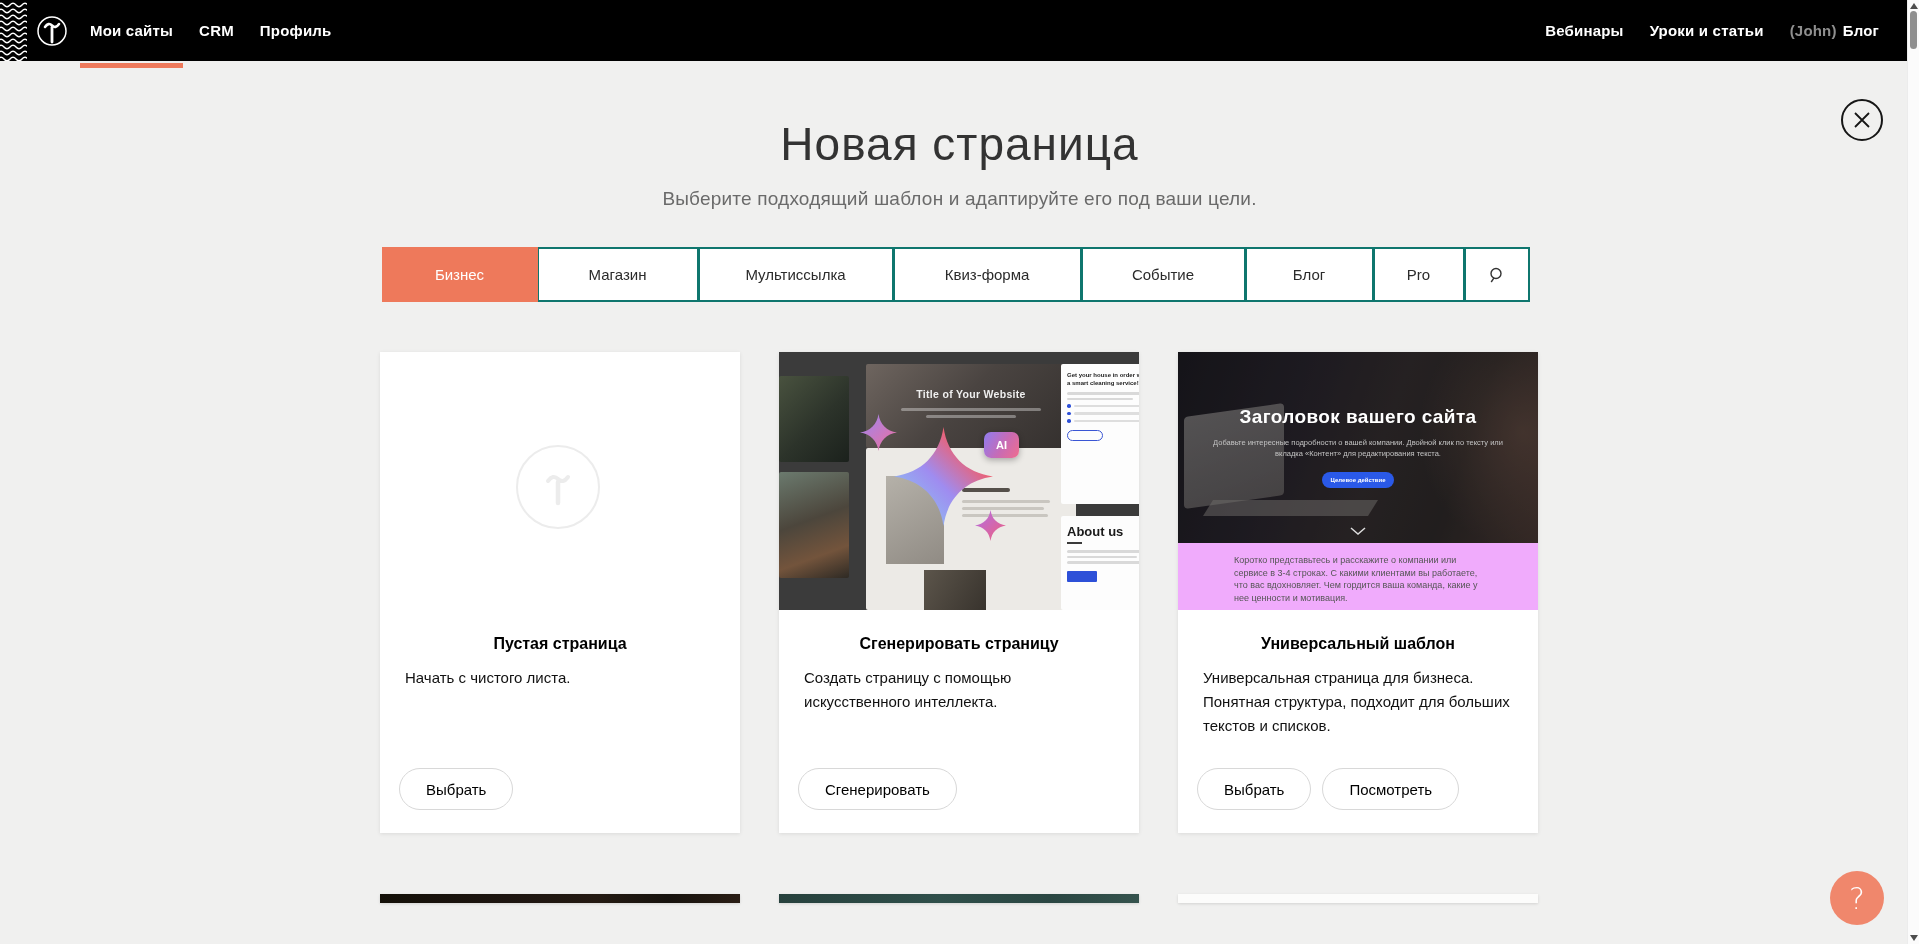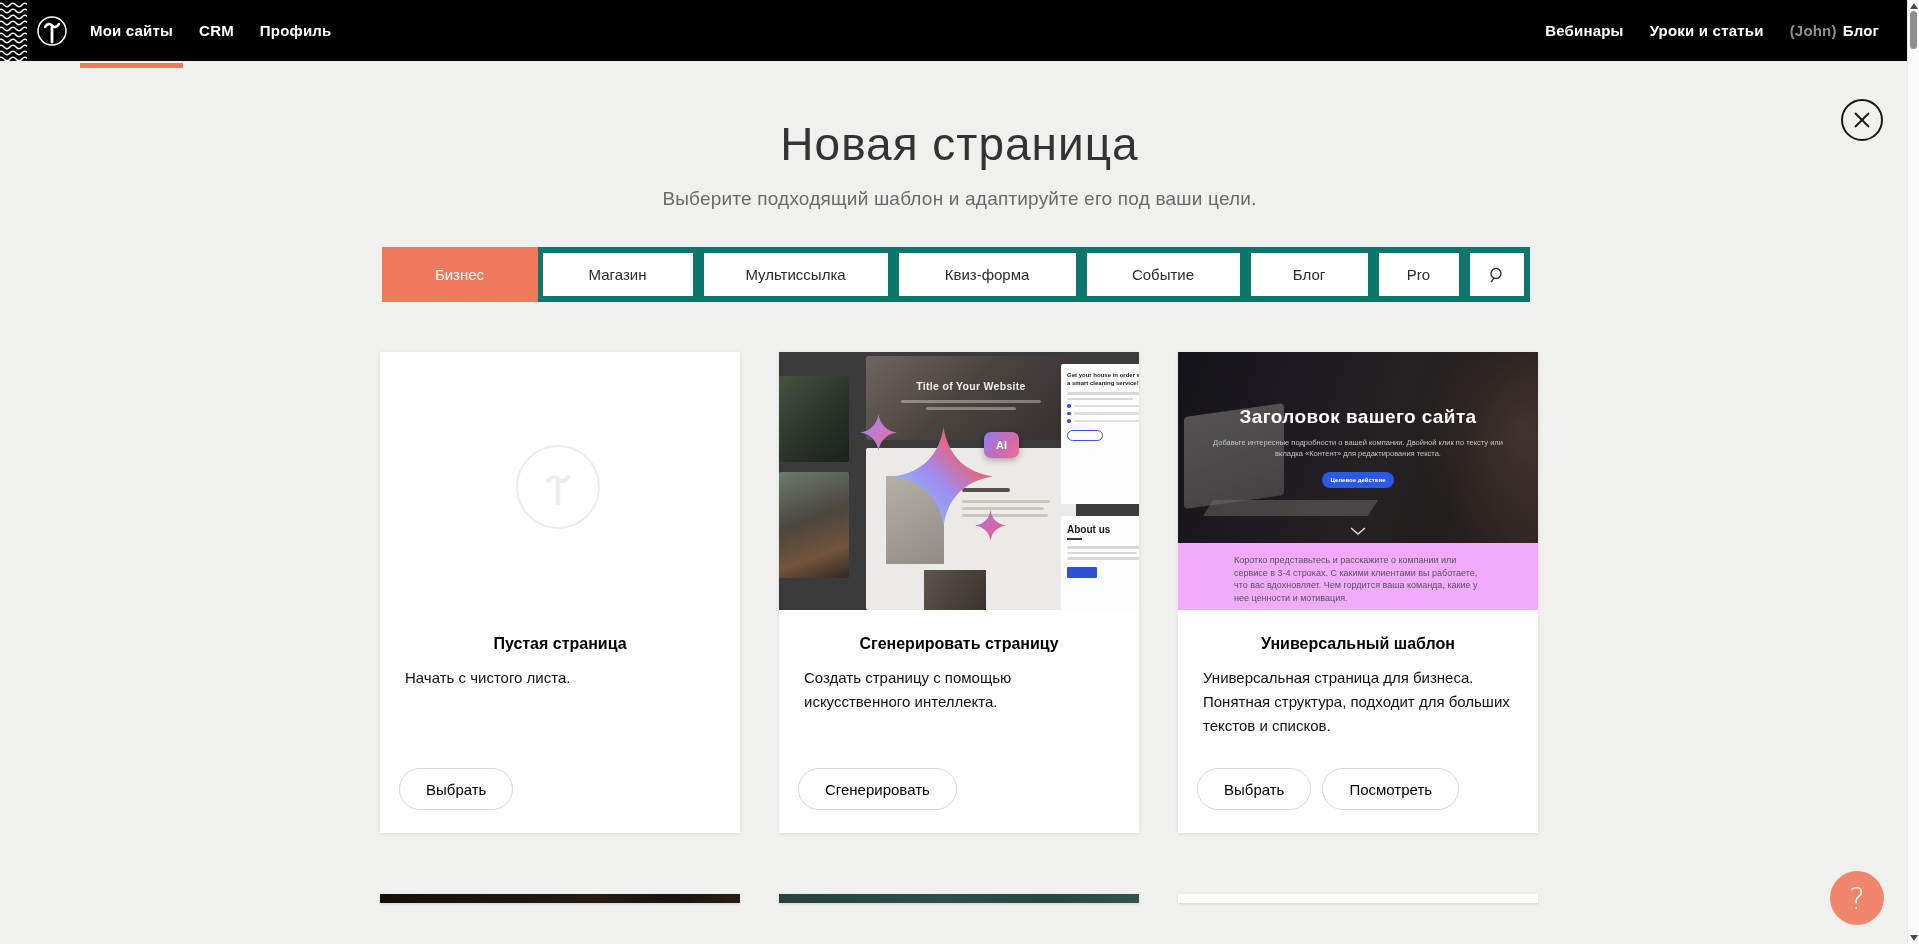--- a/index.html
+++ b/index.html
@@ -63,21 +63,21 @@
   .page-subtitle {
     margin-top:17px; text-align:center;
     font-size:19px; font-weight:300; color:#6a6a6a; letter-spacing:.2px;
   }
 
   
   .tabs {
     width:1156px; margin:37px auto 0; display:flex; height:55px;
   }
   .tab {
-    background:#fff; border:6px solid #0f766e; margin-left:-1px;
+    background:#fff; border:2px solid #0f766e; margin-left:-1px;
     display:flex; align-items:center; justify-content:center;
     font-size:15px; color:#2b2b2b; cursor:pointer;
   }
   .tab:first-child { margin-left:0; }
   .tab.active { background:#ee795b; border-color:#ee795b; color:#fff; z-index:1; }
   .tab:nth-child(1){width:156px}.tab:nth-child(2){width:162px}.tab:nth-child(3){width:196px}
   .tab:nth-child(4){width:189px}.tab:nth-child(5){width:165px}.tab:nth-child(6){width:129px}
   .tab:nth-child(7){width:92px}.tab:nth-child(8){width:66px}
 
   
@@ -106,21 +106,21 @@
     display:flex; align-items:center; justify-content:center;
   }
 
   
   .collage { background:#3b3b3b; }
   .tile { position:absolute; border-radius:2px; overflow:hidden; }
   .t-left-top   { left:0; top:24px;  width:70px;  height:86px;
                   background:linear-gradient(135deg,#49523f 0%,#2c332a 55%,#1b211c 100%); }
   .t-left-bot   { left:0; top:120px; width:70px;  height:106px;
                   background:linear-gradient(160deg,#6b7a6e 0%,#4c463c 45%,#73543c 75%,#2e2a24 100%); }
-  .t-center-top { left:87px; top:4px;  width:210px; height:84px;
+  .t-center-top { left:87px; top:12px;  width:210px; height:84px;
                   background:linear-gradient(135deg,#6e655f 0%,#4a4441 45%,#332f2d 100%); }
   .t-title-of {
     position:absolute; top:24px; width:100%; text-align:center;
     color:#efefef; font-size:10.5px; font-weight:600; letter-spacing:.3px;
   }
   .t-subline { position:absolute; left:35px; right:35px; height:3px; background:rgba(255,255,255,.35); border-radius:2px; }
   .t-center-bot { left:87px; top:96px; width:210px; height:162px; background:#eceae6; }
   .frames-photo { position:absolute; left:20px; top:28px; width:58px; height:88px;
                   background:linear-gradient(150deg,#b5b1a9,#908b84); }
   .people-photo { position:absolute; left:58px; top:122px; width:62px; height:40px;
@@ -128,21 +128,21 @@
   .mini-bar { position:absolute; height:3px; background:#c9c6c0; border-radius:2px; }
   .mini-head { position:absolute; height:4px; background:#55504a; border-radius:2px; }
   .t-right-top { left:282px; top:12px; width:96px; height:140px; background:#fdfdfd; padding:7px 6px; }
   .t-right-bot { left:282px; top:164px; width:96px; height:94px; background:#fdfdfd; padding:8px 6px; }
   .micro-head { font-size:6px; font-weight:700; color:#222; line-height:1.35; }
   .micro-bar { height:2.5px; background:#d9d9d9; border-radius:2px; margin-top:3px; }
   .bullet-row { display:flex; align-items:center; gap:3px; margin-top:4px; }
   .bullet-dot { width:3.5px; height:3.5px; border-radius:50%; background:#2d50d8; flex:0 0 3.5px; }
   .bullet-bar { height:2.5px; background:#dedede; border-radius:2px; flex:1; }
   .micro-pill { width:36px; height:11px; border:1px solid #3a56d4; border-radius:6px; margin-top:7px; }
-  .about-head { font-size:10px; font-weight:700; color:#1a1a1a; }
+  .about-head { font-size:13px; font-weight:700; color:#1a1a1a; }
   .about-rule { width:15px; height:2px; background:#3a3a3a; margin-top:3px; }
   .micro-btn { width:30px; height:11px; background:#2d50d8; border-radius:1px; margin-top:7px; }
   .sparkles { position:absolute; left:0; top:0; width:100%; height:100%; pointer-events:none; }
   .ai-badge {
     position:absolute; left:205px; top:80px; width:35px; height:26px; border-radius:7px;
     background:linear-gradient(120deg,#8f7cf0 0%,#c86bb4 55%,#f06d8e 100%);
     color:#fff; font-size:11px; font-weight:700;
     display:flex; align-items:center; justify-content:center;
     box-shadow:0 2px 6px rgba(0,0,0,.3);
   }

